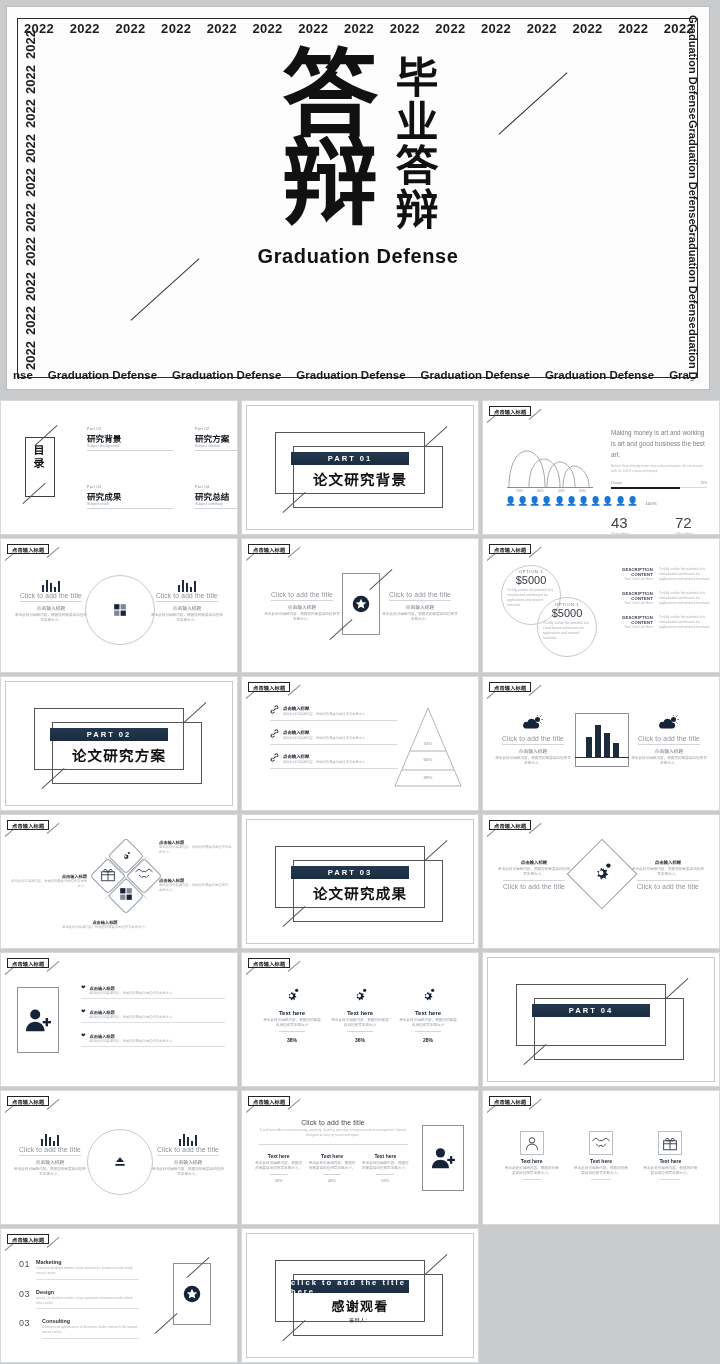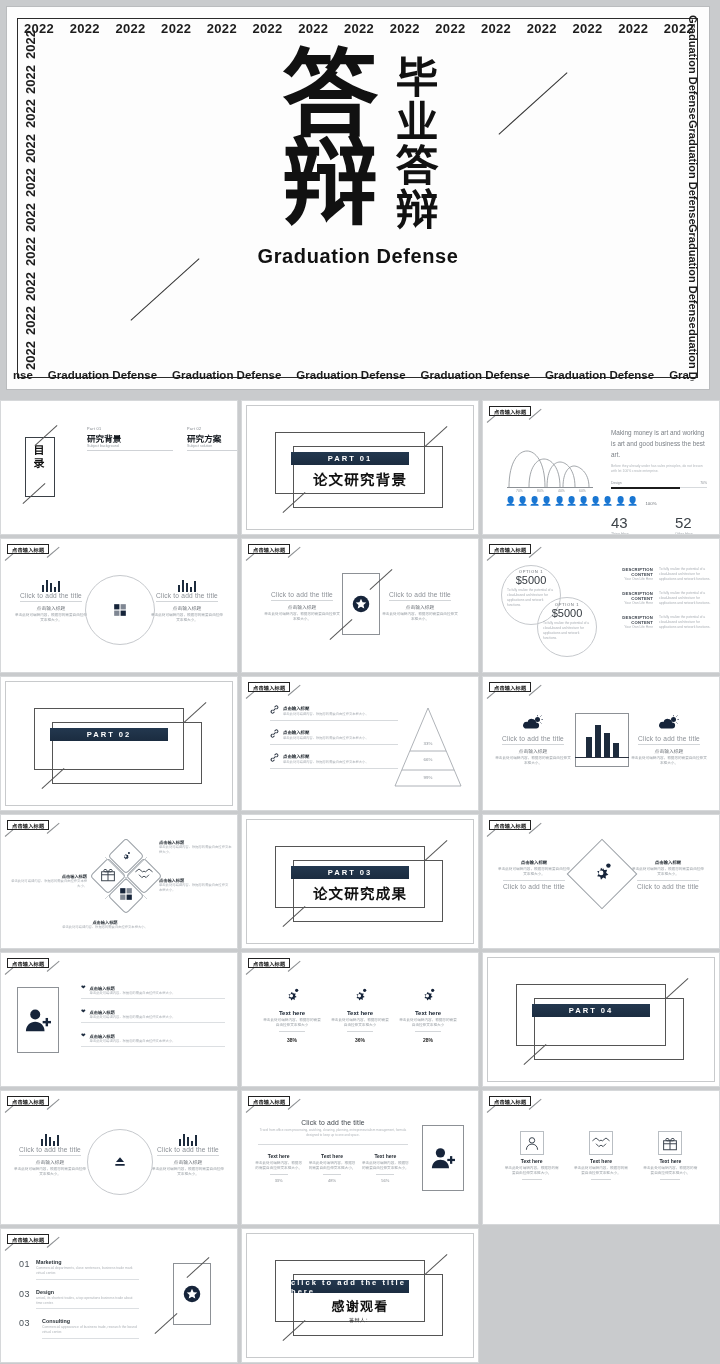--- a/index.html
+++ b/index.html
@@ -301,21 +301,21 @@
   </div>
 </div>
 
 <div class="grid" id="grid">
     <div class="cell">
       <div class="slide">
     <div style="position:absolute;left:24px;top:36px;width:30px;height:60px;border:1px solid #3a4046"></div>
     <div style="position:absolute;left:28px;top:44px;width:20px;font-size:11px;font-weight:700;color:#111;line-height:1.15;text-align:center;font-family:'DejaVu Sans',sans-serif">目<br>录</div>
     <div class="pd tr" style="right:176px;top:34px"></div>
     <div class="pd bl" style="left:18px;top:92px"></div>
-    <div style="position:absolute;left:86px;top:26px;right:10px;display:grid;grid-template-columns:1fr 1fr 1fr 1fr;gap:34px 14px">
+    <div style="position:absolute;left:86px;top:26px;right:10px;display:grid;grid-template-columns:1fr 1fr;gap:34px 22px">
       <div>
         <div style="font-size:3.8px;color:#7e848a;letter-spacing:.3px">Part 01</div>
         <div style="font-size:8.6px;font-weight:700;color:#14191f;margin-top:1px;font-family:'DejaVu Sans',sans-serif">研究背景</div>
         <div style="font-size:3.6px;color:#9aa0a6">Subject background</div>
         <div style="height:1px;background:#cfd2d6;margin-top:2px;width:86px"></div>
       </div>
           <div>
         <div style="font-size:3.8px;color:#7e848a;letter-spacing:.3px">Part 02</div>
         <div style="font-size:8.6px;font-weight:700;color:#14191f;margin-top:1px;font-family:'DejaVu Sans',sans-serif">研究方案</div>
         <div style="font-size:3.6px;color:#9aa0a6">Subject solution</div>
@@ -398,21 +398,21 @@
         <div class="hbar-rail" style="margin-top:2px"></div>
         <div class="hbar" style="width:72%;margin-top:-1.5px"></div>
       </div>
       <div style="display:flex;gap:32px;margin-top:25px">
         <div>
           <div class="stat-num">43</div>
           <div class="stat-cap">Thing Here</div>
           <div class="stat-cap">Fashionable content</div>
             </div>
             <div>
-          <div class="stat-num">52</div>
+          <div class="stat-num">72</div>
           <div class="stat-cap">Other Here</div>
           <div class="stat-cap">Fashionable content</div>
             </div>
       </div>
     </div>
       </div>
     </div>
     <div class="cell">
       <div class="slide">
     <div class="tag-slash">
@@ -540,20 +540,21 @@
       </div>
     </div>
     <div class="cell">
       <div class="slide part">
     <div class="inner">
       <div class="part-frame"></div>
       <div class="part-frame b2"></div>
       <div class="pd tr"></div>
       <div class="pd bl"></div>
       <div class="part-band">PART 02</div>
+      <div class="part-cn">论文研究方案</div>
 
     </div>
       </div>
     </div>
     <div class="cell">
       <div class="slide">
     <div class="tag-slash">
           <i></i>
           <i></i>
         </div>

